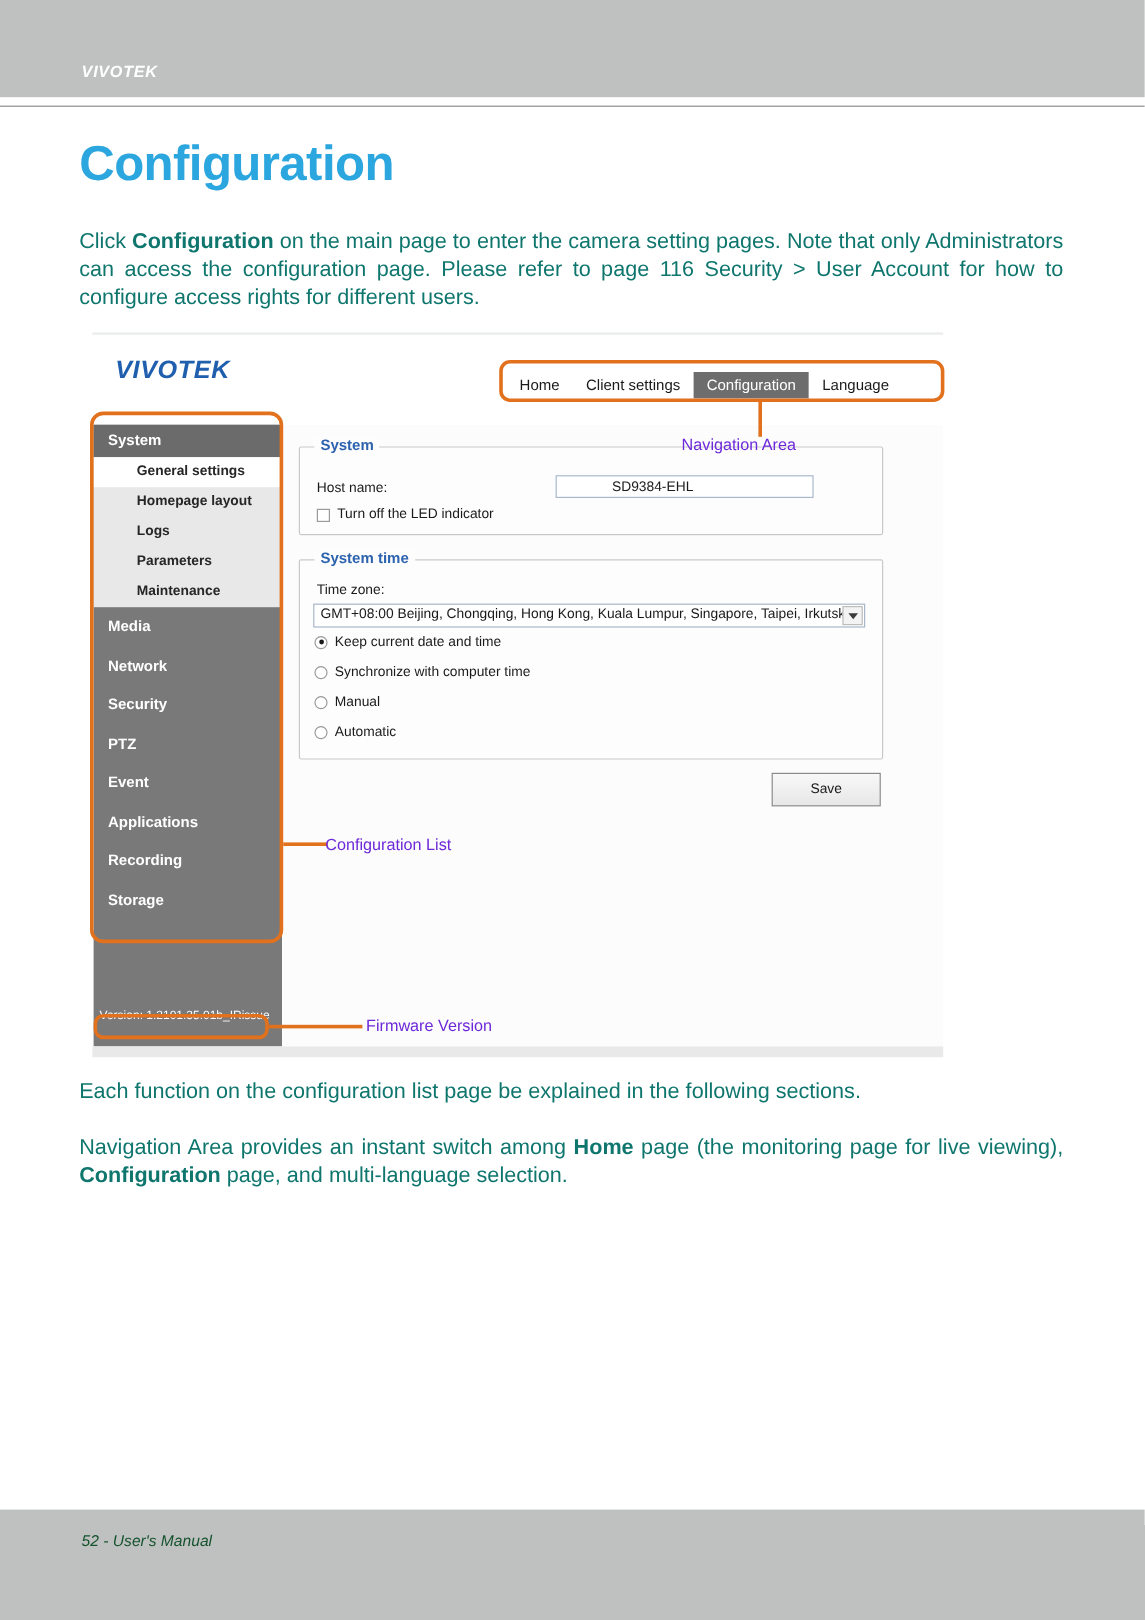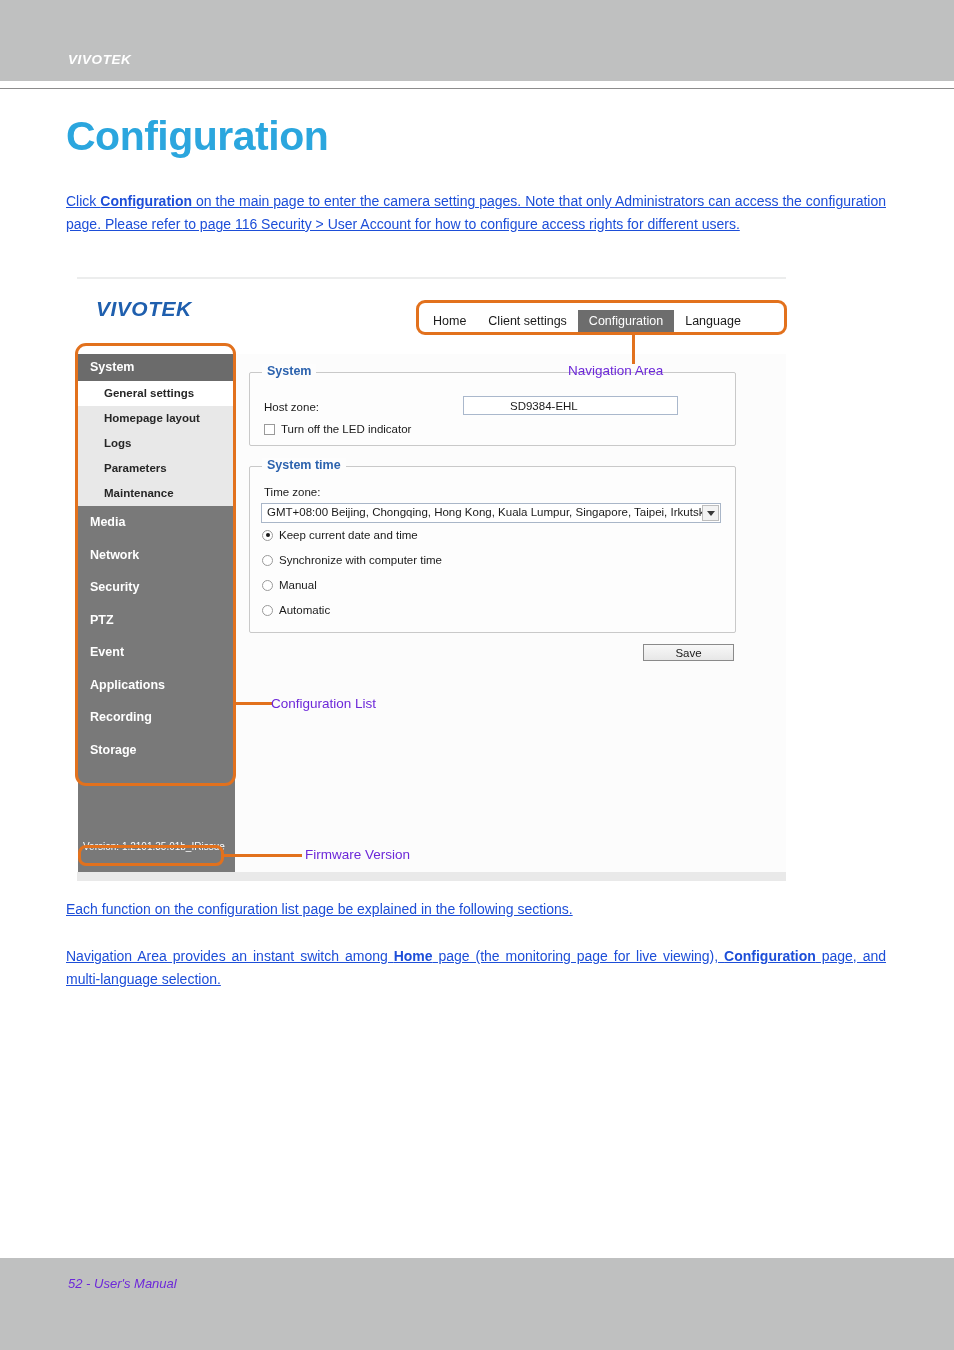--- a/index.html
+++ b/index.html
@@ -46,45 +46,44 @@
     font-weight: bold;
     color: #2ba6de;
     letter-spacing: -0.5px;
   }
 
   
   .para {
     position: absolute;
     left: 66px;
     width: 820px;
-    font-size: 14px;
+    font-size: 18px;
     line-height: 23px;
-    color: #1d4ed8;
+    color: #0f766e;
     text-align: justify;
-    text-decoration: underline;
   }
   .para.no-justify { text-align: left; }
   .para b { font-weight: bold; }
   #intro-para { top: 190px; }
   #each-func-para { top: 898px; }
   #nav-area-para { top: 945px; }
 
   
   .page-footer {
     position: absolute;
     left: 0; top: 1258px;
     width: 954px; height: 92px;
     background: #bfc0c0;
   }
   .page-footer .footer-text {
     position: absolute;
     left: 68px; top: 18px;
     font-size: 13px;
     font-style: italic;
-    color: #6d28d9;
+    color: #14532d;
   }
 
   
   .shot {
     position: absolute;
     left: 77px; top: 277px;
     width: 709px; height: 604px;
     background: #ffffff;
   }
   .shot-top-rule {
@@ -161,21 +160,21 @@
     padding-left: 12px;
     font-size: 12.5px;
     font-weight: bold;
     color: #ffffff;
     background: #6b6b6b;
   }
   .side-sub-wrap { background: #e8e8e8; }
   .side-sub {
     height: 25px;
     line-height: 25px;
-    padding-left: 26px;
+    padding-left: 36px;
     font-size: 11.5px;
     font-weight: bold;
     color: #262626;
   }
   .side-sub.selected { background: #ffffff; }
   .side-main {
     height: 32.5px;
     line-height: 32.5px;
     padding-left: 12px;
     font-size: 12.5px;
@@ -312,21 +311,21 @@
     position: absolute;
     left: 2.5px; top: 2.5px;
     width: 4px; height: 4px;
     border-radius: 50%;
     background: #1a1a1a;
   }
 
   .save-btn {
     position: absolute;
     left: 408px; top: 290px;
-    width: 91px; height: 17px;
+    width: 91px; height: 28px;
     border: 1px solid #8a8a8a;
     background: linear-gradient(to bottom, #f8f8f8 0%, #e7e7e7 100%);
     font-size: 11.5px;
     color: #1a1a1a;
     display: flex;
     align-items: center;
     justify-content: center;
     box-sizing: border-box;
   }
 
@@ -401,21 +400,21 @@
     <div class="side-main">Applications</div>
     <div class="side-main">Recording</div>
     <div class="side-main">Storage</div>
     <div class="version-badge">Version: 1.2101.35.01b_IRissue</div>
   </div>
 
   <div class="content">
 
     <div class="fieldset" id="fs-system">
       <div class="legend">System</div>
-      <div class="fld-label" id="hostname-label">Host zone:</div>
+      <div class="fld-label" id="hostname-label">Host name:</div>
       <div class="txt-input" id="hostname-input">SD9384-EHL</div>
       <div class="chk-row" id="led-chk-row">
         <span class="chk-box"></span>
         <span>Turn off the LED indicator</span>
       </div>
     </div>
 
     <div class="fieldset" id="fs-systime">
       <div class="legend">System time</div>
       <div class="fld-label" id="tz-label">Time zone:</div>

